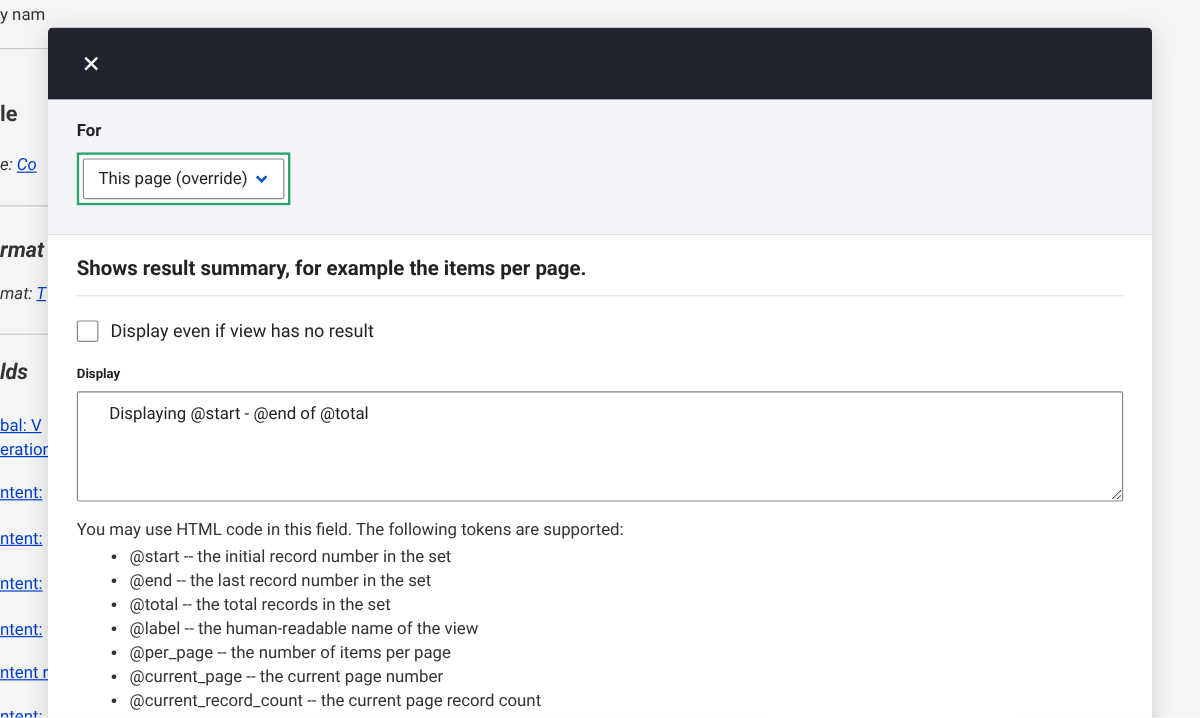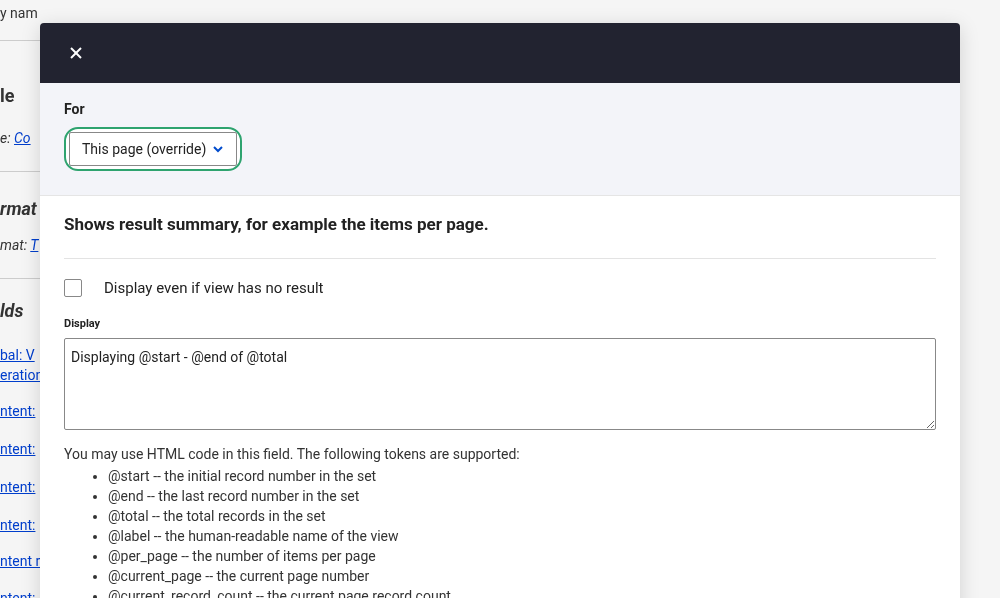--- a/index.html
+++ b/index.html
@@ -91,21 +91,21 @@
       font-weight: 700;
       font-size: 14px;
       margin-bottom: 10px;
       display: block;
     }
     
     .dropdown-wrapper {
       display: inline-block;
       padding: 3px;
       border: 2px solid #2ea36f;
-      border-radius: 14px;
+      border-radius: 0;
       background: #fff;
     }
     
     .dropdown {
       display: inline-flex;
       align-items: center;
       gap: 6px;
       padding: 8px 12px;
       border: 1px solid #888;
       border-radius: 2px;
@@ -121,33 +121,33 @@
     }
     
     .modal-body {
       padding: 18px 24px 24px 24px;
       background: #fff;
     }
     
     .description {
       font-weight: 700;
       font-size: 17px;
-      margin-bottom: 24px;
+      margin-bottom: 12px;
     }
     
     .divider {
       border: none;
       border-top: 1px solid #e3e3e3;
       margin-bottom: 20px;
     }
     
     .checkbox-row {
       display: flex;
       align-items: flex-end;
-      gap: 22px;
+      gap: 10px;
       margin-bottom: 20px;
     }
     
     .checkbox {
       width: 18px;
       height: 18px;
       border: 1px solid #888;
       border-radius: 2px;
       background: #fff;
       cursor: pointer;
@@ -160,21 +160,21 @@
     .display-label {
       font-weight: 700;
       font-size: 11px;
       margin-bottom: 8px;
       display: block;
     }
     
     .textarea {
       width: 100%;
       height: 92px;
-      padding: 10px 6px;
+      padding: 10px 26px;
       border: 1px solid #888;
       border-radius: 2px;
       font-family: inherit;
       font-size: 14px;
       resize: both;
       color: #222;
     }
     
     .help-text {
       font-size: 14px;

